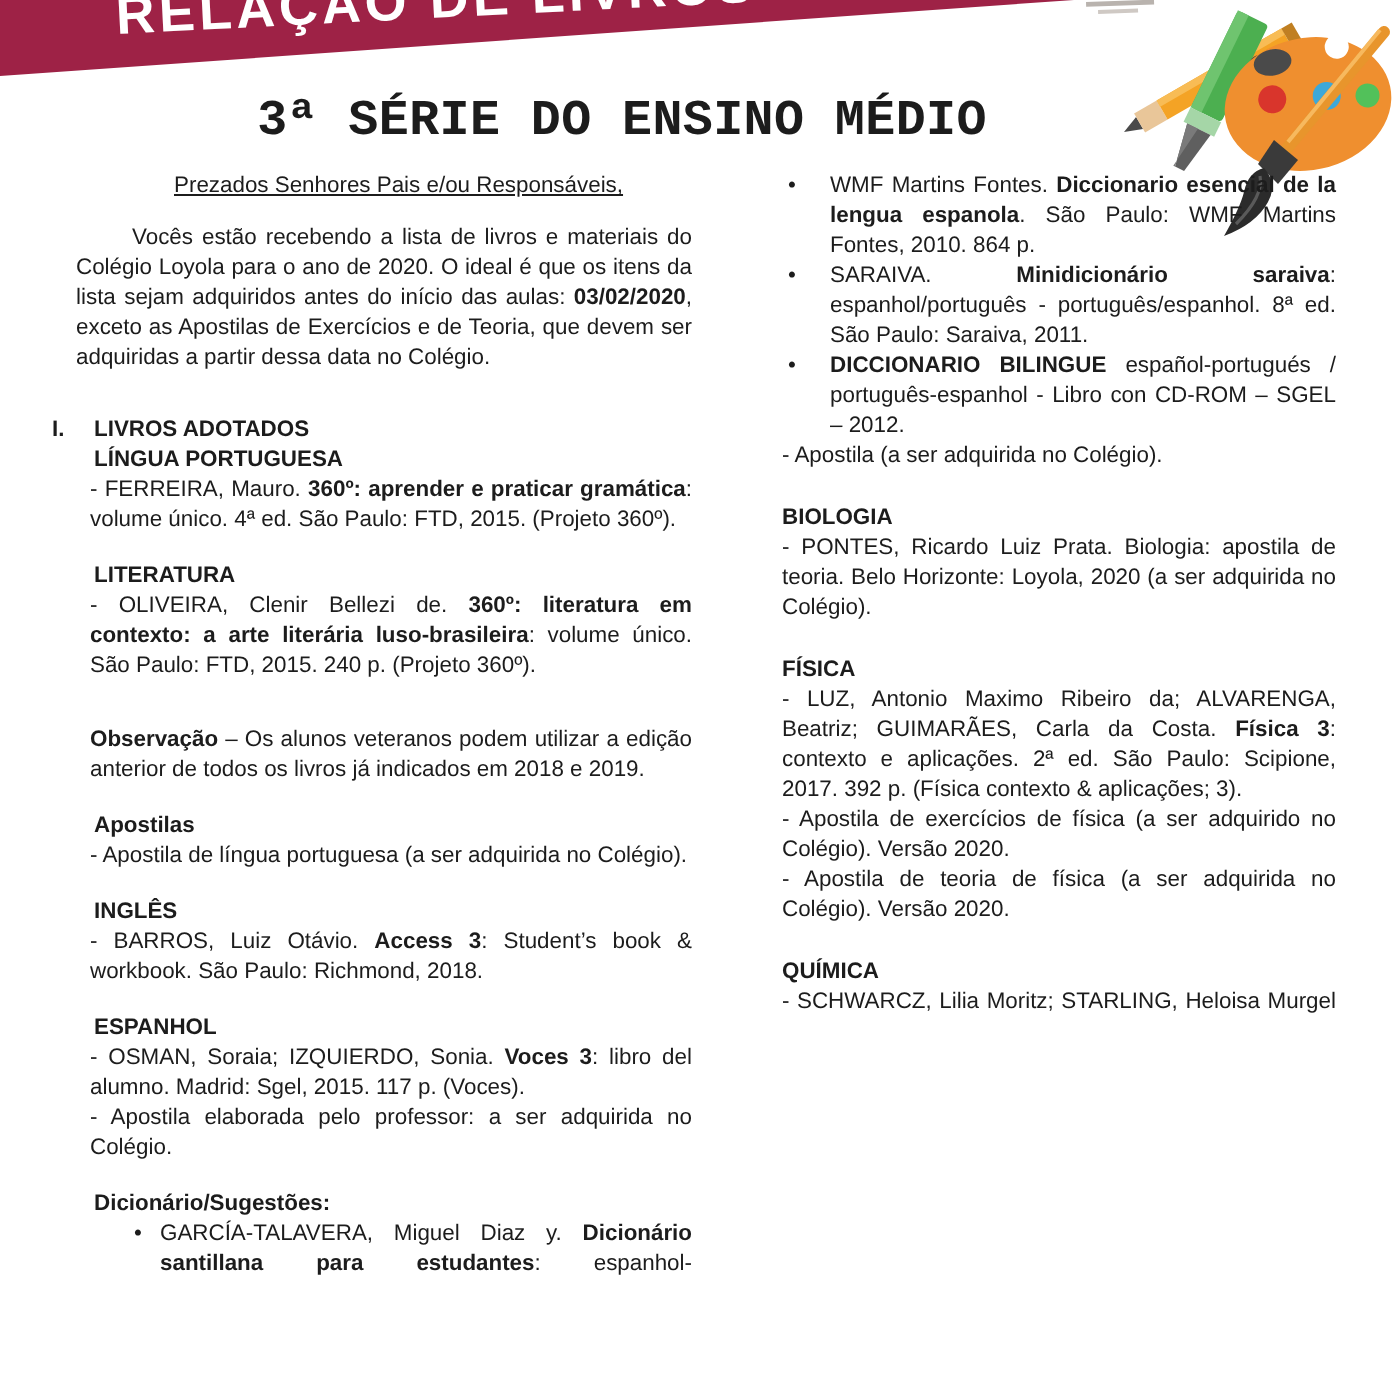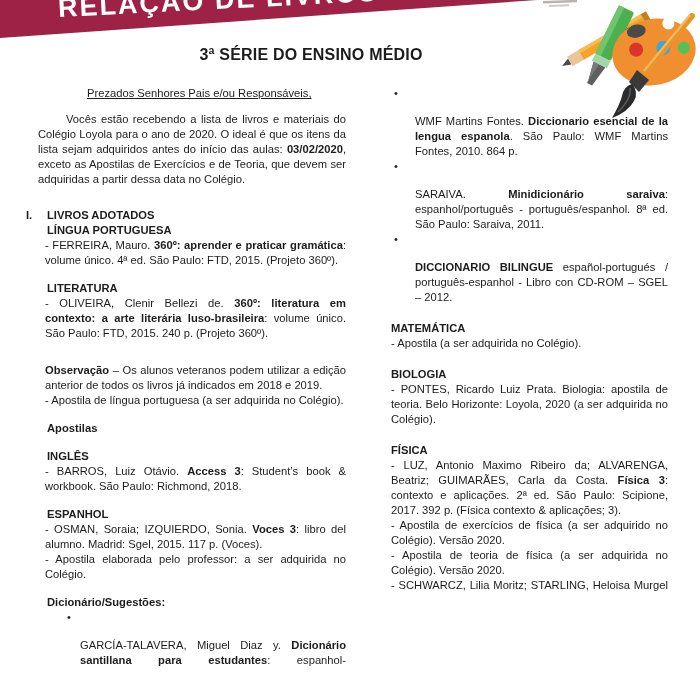--- a/index.html
+++ b/index.html
@@ -11,21 +11,21 @@
           clip-path:polygon(0 0,537px 0,0 38px);background:#9e2246;}
   .banner-text{position:absolute;top:-7px;left:58px;color:#fff;font-weight:bold;
           font-size:27px;letter-spacing:2px;white-space:nowrap;
           transform:rotate(-2.9deg);transform-origin:0 50%;}
 
   
   .art{position:absolute;top:0;left:540px;width:160px;height:130px;}
 
   
   .page-title{position:absolute;top:46px;left:0;width:622px;text-align:center;
-          font-size:16px;font-weight:bold;letter-spacing:.2px;}
+          font-size:25px;font-weight:bold;letter-spacing:.2px;font-family:Liberation Mono, monospace;}
 
   
   .col{position:absolute;top:86px;font-size:11.2px;line-height:15px;}
   .col-left{left:38px;width:308px;}
   .col-right{left:391px;width:277px;}
 
   .blk{text-align:justify;}
   .b{font-weight:bold;}
   .h{text-align:left;font-weight:bold;position:relative;}
   .gap{margin-top:13px;}
@@ -38,21 +38,21 @@
   .col-left .p{margin-left:7px;}
   .col-left .p.intro{margin-left:0;}
   .col-left .h{margin-left:9px;}
   .num{position:absolute;left:-21px;font-weight:bold;}
 
   .bullet{display:flex;}
   .bullet .dot{flex:none;}
   .col-left .bullet .dot{width:35px;padding-left:22px;box-sizing:border-box;}
   .col-left .bullet{margin-left:7px;}
   .col-right .bullet .dot{width:24px;padding-left:3px;box-sizing:border-box;}
-  .bullet .bt{flex:1;text-align:justify;margin-top:28px;}
+  .bullet .bt{flex:1;text-align:justify;}
   .jlast,.jlast .bt{text-align-last:justify;}
 </style>
 </head>
 <body>
 
 <div class="page">
 
   <div class="banner">
     <div class="banner-text">RELAÇÃO DE LIVROS</div>
   </div>
@@ -103,22 +103,22 @@
 
   <div class="col col-left">
       <div class="blk p intro ind1"><span>Prezados Senhores Pais e/ou Responsáveis,</span></div>
       <div class="blk p intro ind2 gap-lg"><span>Vocês estão recebendo a lista de livros e materiais do Colégio Loyola para o ano de 2020. O ideal é que os itens da lista sejam adquiridos antes do início das aulas: </span><span class="b">03/02/2020</span><span>, exceto as Apostilas de Exercícios e de Teoria, que devem ser adquiridas a partir dessa data no Colégio.</span></div>
       <div class="blk h gap-lg"><span class="num">I.</span><span>LIVROS ADOTADOS</span></div>
       <div class="blk h"><span>LÍNGUA PORTUGUESA</span></div>
       <div class="blk p"><span>- FERREIRA, Mauro. </span><span class="b">360º: aprender e praticar gramática</span><span>: volume único. 4ª ed. São Paulo: FTD, 2015. (Projeto 360º).</span></div>
       <div class="blk h gap"><span>LITERATURA</span></div>
       <div class="blk p"><span>- OLIVEIRA, Clenir Bellezi de. </span><span class="b">360º: literatura em contexto: a arte literária luso-brasileira</span><span>: volume único. São Paulo: FTD, 2015. 240 p. (Projeto 360º).</span></div>
       <div class="blk p gap-sm"><span class="b">Observação</span><span> – Os alunos veteranos podem utilizar a edição anterior de todos os livros já indicados em 2018 e 2019.</span></div>
+      <div class="blk h gap"><span>Apostilas</span></div>
       <div class="blk p"><span>- Apostila de língua portuguesa (a ser adquirida no Colégio).</span></div>
-      <div class="blk h gap"><span>Apostilas</span></div>
       <div class="blk h gap"><span>INGLÊS</span></div>
       <div class="blk p"><span>- BARROS, Luiz Otávio. </span><span class="b">Access 3</span><span>: Student’s book &amp; workbook. São Paulo: Richmond, 2018.</span></div>
       <div class="blk h gap"><span>ESPANHOL</span></div>
       <div class="blk p"><span>- OSMAN, Soraia; IZQUIERDO, Sonia. </span><span class="b">Voces 3</span><span>: libro del alumno. Madrid: Sgel, 2015. 117 p. (Voces).</span></div>
       <div class="blk p"><span>- Apostila elaborada pelo professor: a ser adquirida no Colégio.</span></div>
       <div class="blk h gap"><span>Dicionário/Sugestões:</span></div>
       <div class="blk bullet jlast">
         <span class="dot">•</span>
         <span class="bt"><span>GARCÍA-TALAVERA, Miguel Diaz y. </span><span class="b">Dicionário santillana para estudantes</span><span>: espanhol-</span></span>
       </div>
@@ -129,24 +129,24 @@
         <span class="bt"><span>WMF Martins Fontes. </span><span class="b">Diccionario esencial de la lengua espanola</span><span>. São Paulo: WMF Martins Fontes, 2010. 864 p.</span></span>
       </div>
       <div class="blk bullet">
         <span class="dot">•</span>
         <span class="bt"><span>SARAIVA. </span><span class="b">Minidicionário saraiva</span><span>: espanhol/português - português/espanhol. 8ª ed. São Paulo: Saraiva, 2011.</span></span>
       </div>
       <div class="blk bullet">
         <span class="dot">•</span>
         <span class="bt"><span class="b">DICCIONARIO BILINGUE</span><span> español-portugués / português-espanhol - Libro con CD-ROM – SGEL – 2012.</span></span>
       </div>
-      <div class="blk h gap"><span>MATEMÁTICA</span></div>
       <div class="blk p"><span>- Apostila (a ser adquirida no Colégio).</span></div>
       <div class="blk h gap"><span>BIOLOGIA</span></div>
       <div class="blk p"><span>- PONTES, Ricardo Luiz Prata. Biologia: apostila de teoria. Belo Horizonte: Loyola, 2020 (a ser adquirida no Colégio).</span></div>
       <div class="blk h gap"><span>FÍSICA</span></div>
       <div class="blk p"><span>- LUZ, Antonio Maximo Ribeiro da; ALVARENGA, Beatriz; GUIMARÃES, Carla da Costa. </span><span class="b">Física 3</span><span>: contexto e aplicações. 2ª ed. São Paulo: Scipione, 2017. 392 p. (Física contexto &amp; aplicações; 3).</span></div>
       <div class="blk p"><span>- Apostila de exercícios de física (a ser adquirido no Colégio). Versão 2020.</span></div>
       <div class="blk p"><span>- Apostila de teoria de física (a ser adquirida no Colégio). Versão 2020.</span></div>
+      <div class="blk h gap"><span>QUÍMICA</span></div>
       <div class="blk p jlast"><span>- SCHWARCZ, Lilia Moritz; STARLING, Heloisa Murgel</span></div>
     </div>
 
 </div>
 
 </body></html>

